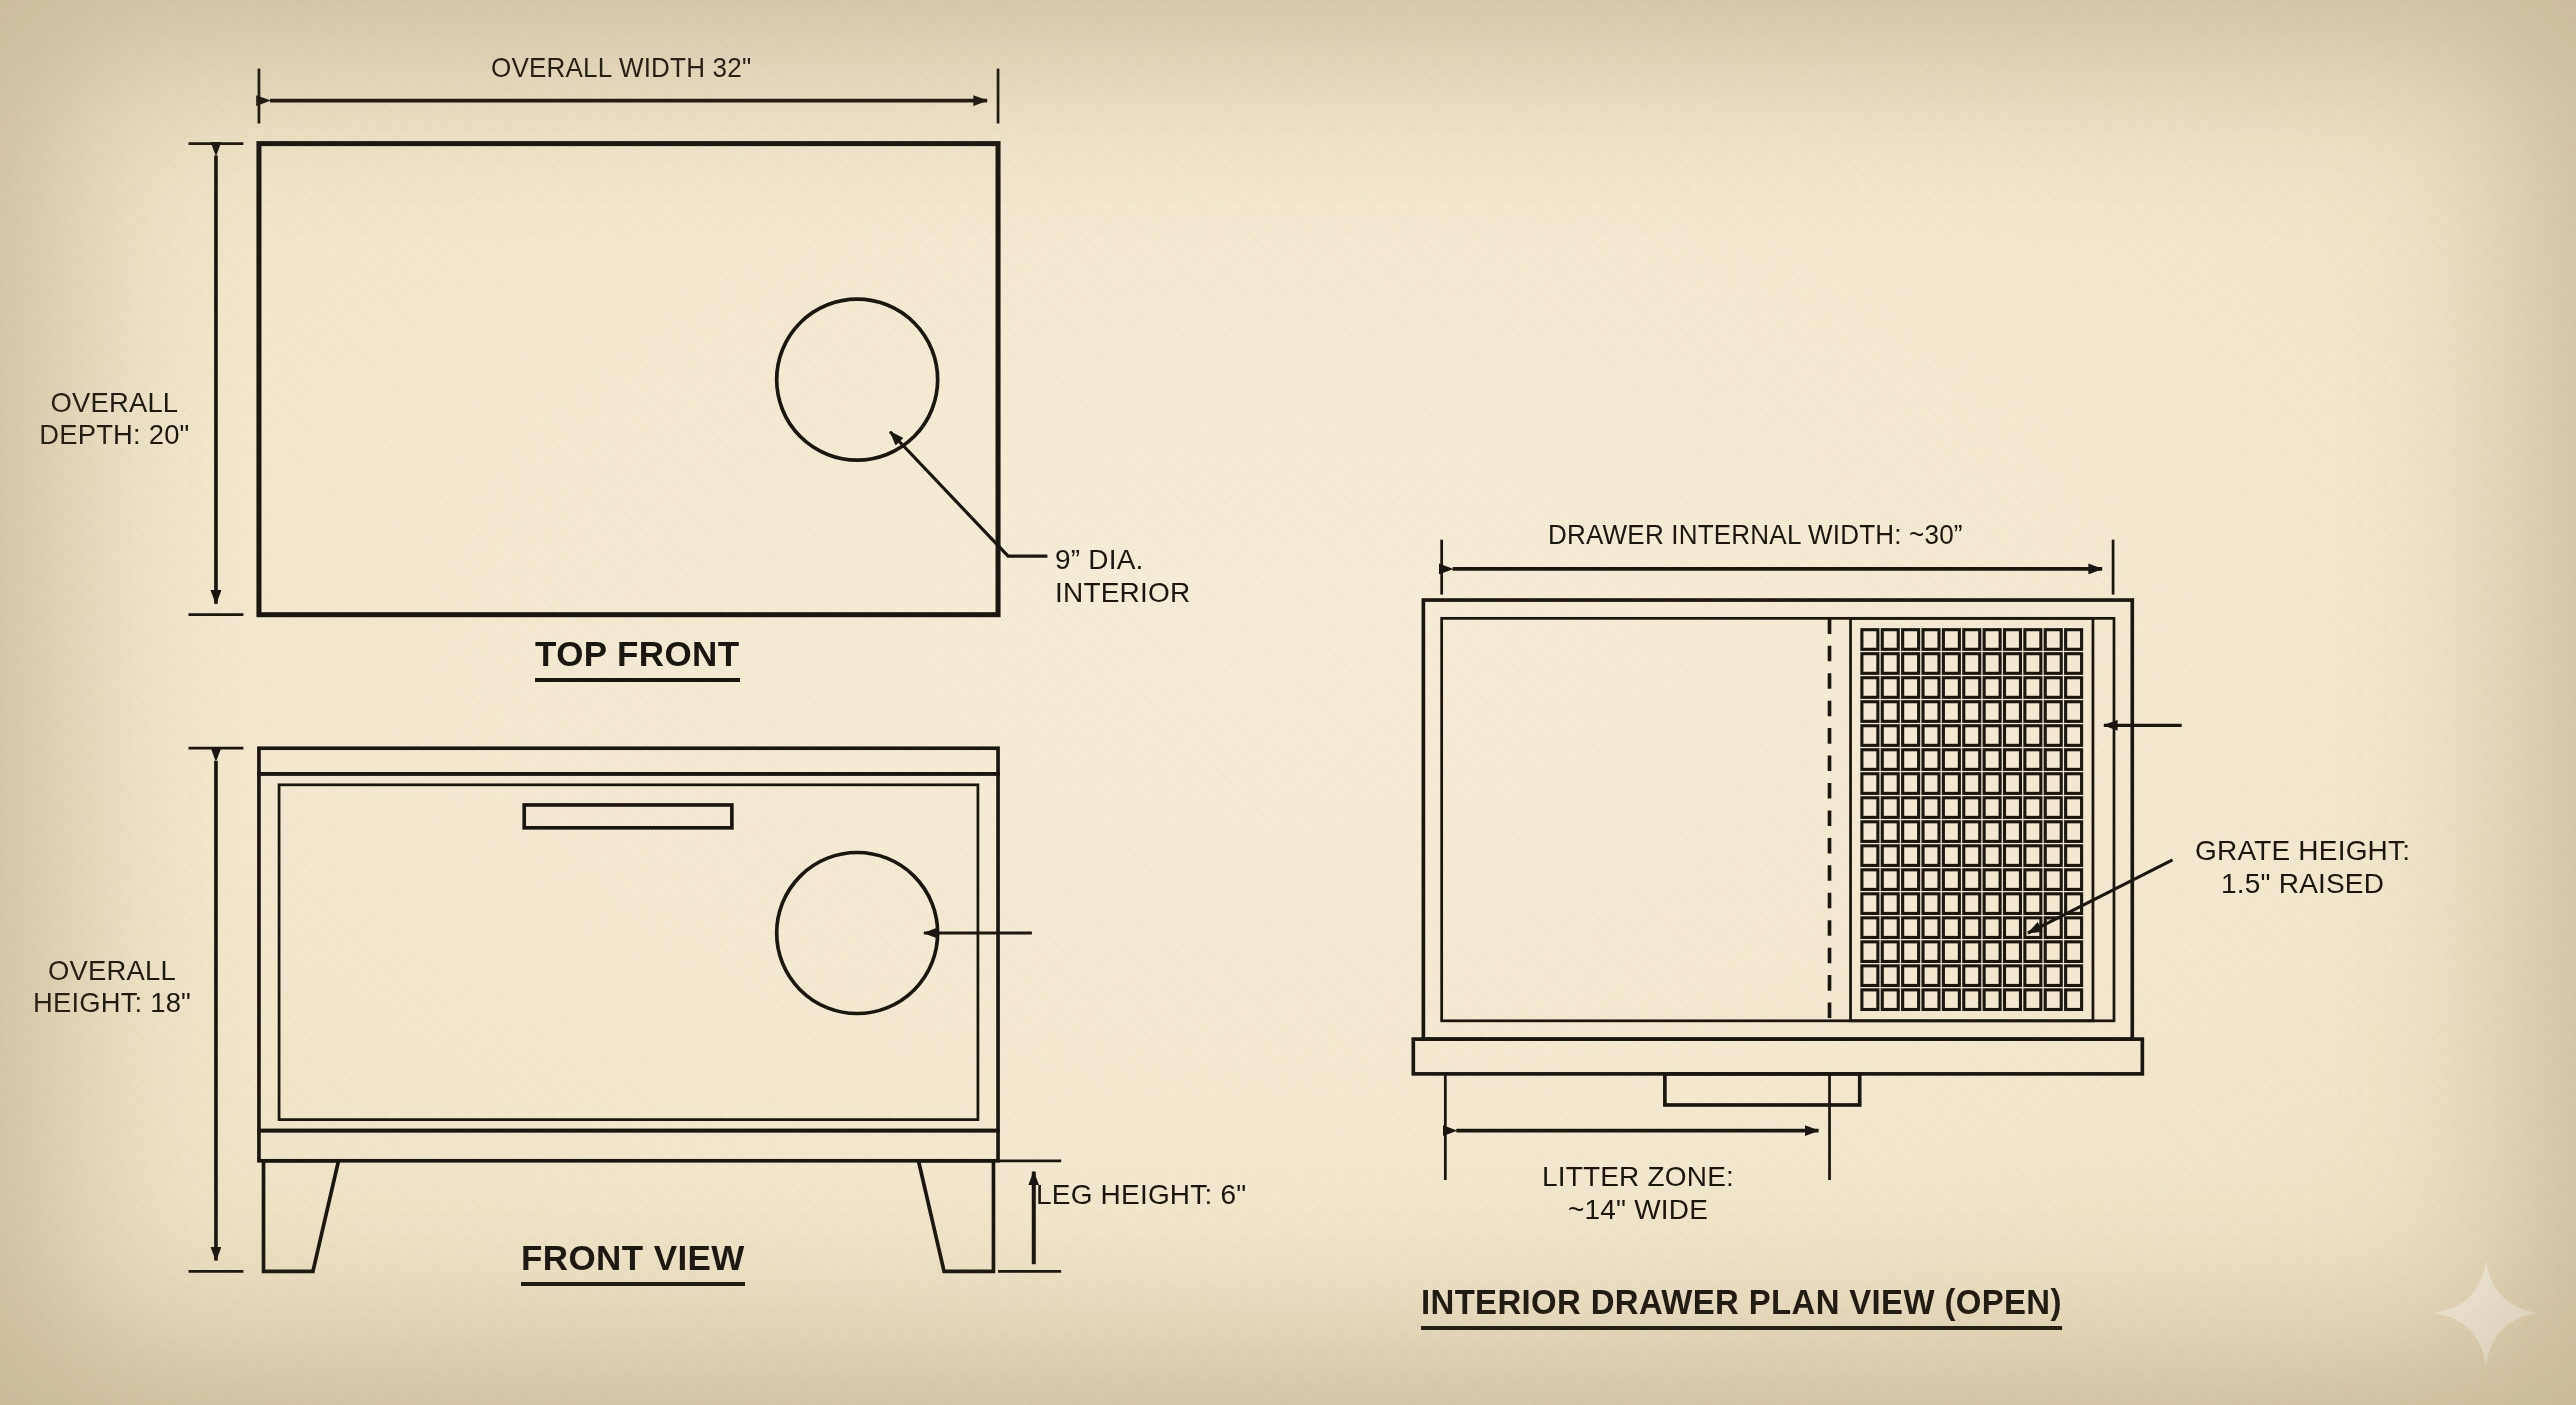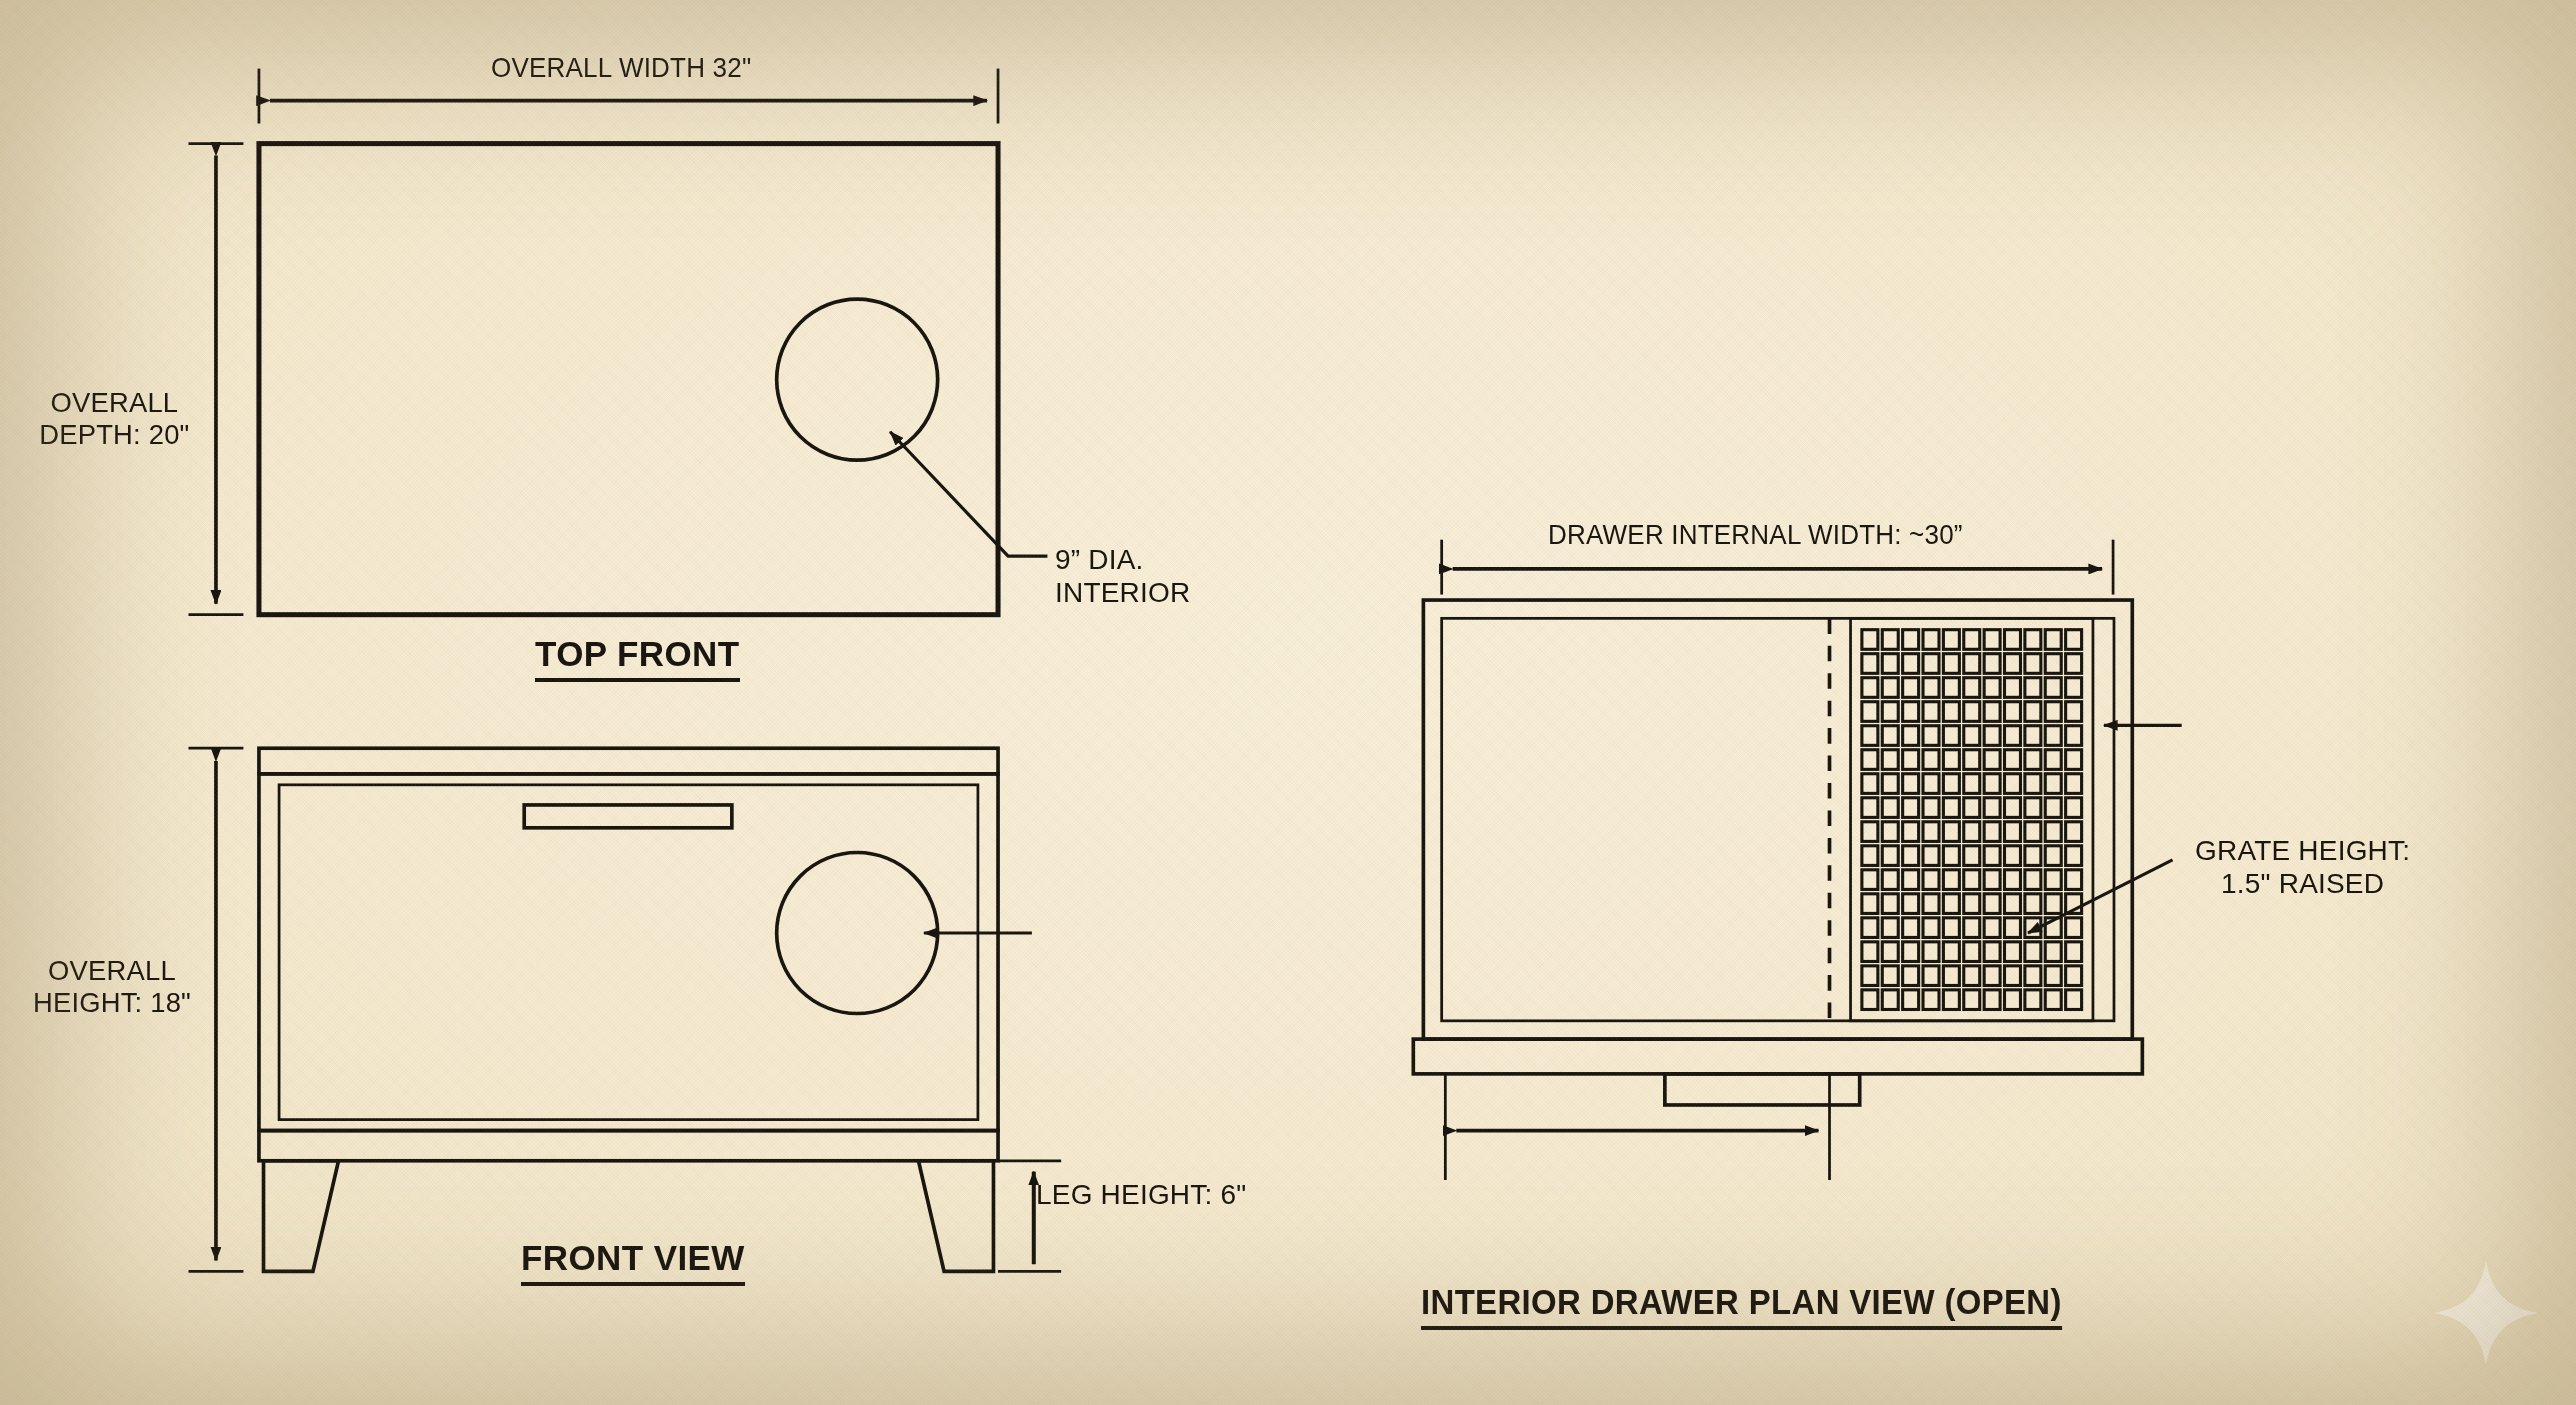--- a/index.html
+++ b/index.html
@@ -370,20 +370,21 @@
 
   <div class="txt note" style="left:1036px; top:1178px;">LEG HEIGHT: 6"</div>
 
   <div class="txt viewtitle" style="left:513px; top:1237px;margin-left:8px;">FRONT VIEW</div>
 
   <div class="txt dim-cond" style="left:1548px; top:518px;">DRAWER INTERNAL WIDTH: ~30”</div>
 
 
   <div class="txt note" style="left:2195px; top:834px;text-align:center;"><span>GRATE HEIGHT:</span><br><span>1.5" RAISED</span></div>
 
+  <div class="txt note ctr" style="left:1464px; top:1160px; width:348px;"><span>LITTER ZONE:</span><br><span>~14" WIDE</span></div>
 
   <div class="txt viewtitle cond" style="left:1421px; top:1281px;">INTERIOR DRAWER PLAN VIEW (OPEN)</div>
 
   <svg id="sparkle" width="110" height="110" style="left:2431px; top:1258px;" viewBox="0 0 100 100">
     <path d="M50 2 C54 30 70 46 98 50 C70 54 54 70 50 98 C46 70 30 54 2 50 C30 46 46 30 50 2 Z" fill="#fdf8ea" opacity="0.93"></path>
   </svg>
 
   <div id="grain"></div>
   <div id="vignette"></div>
 </div>

